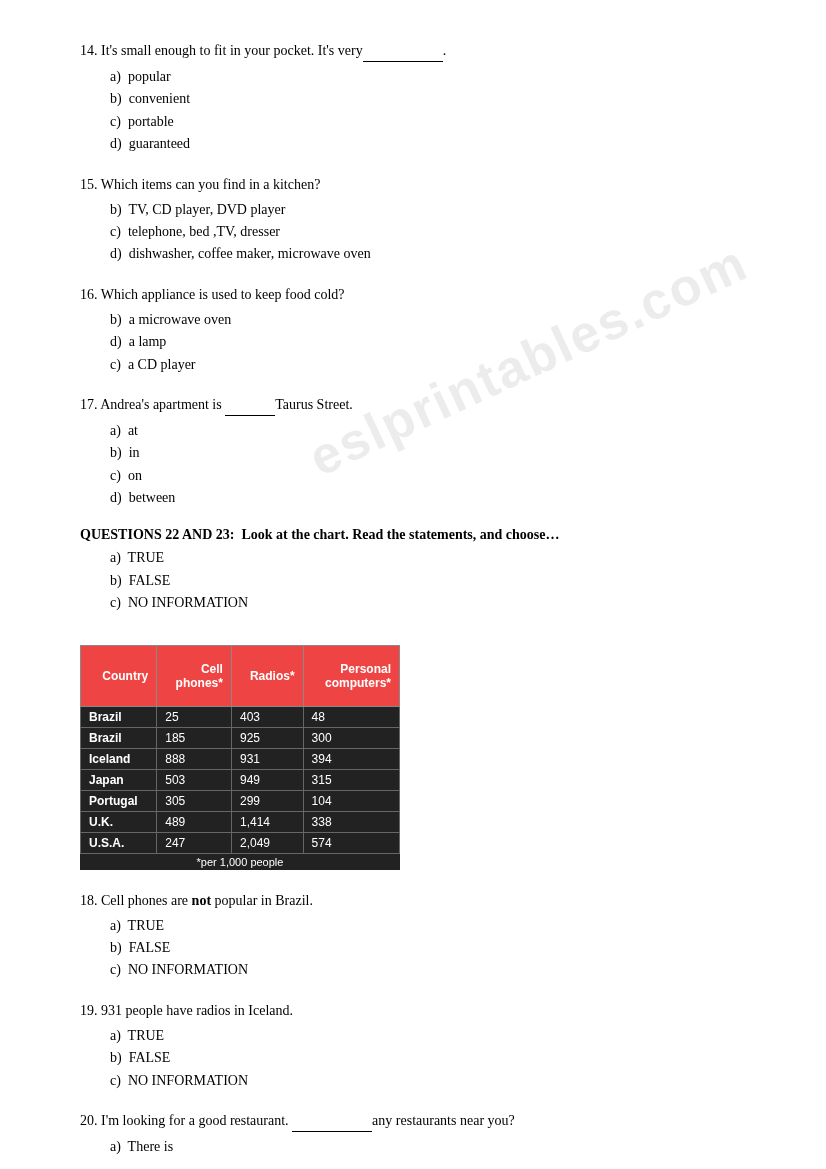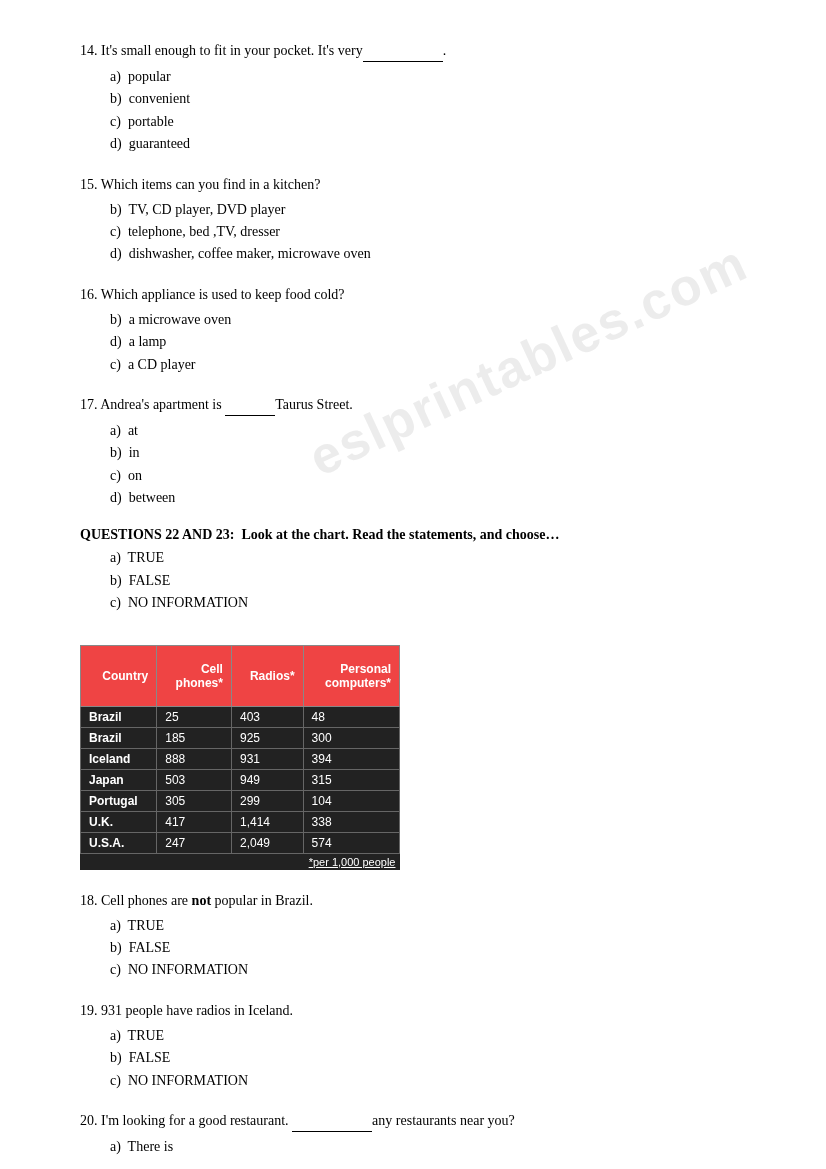--- a/index.html
+++ b/index.html
@@ -76,23 +76,22 @@
 
     .data-table td.country-col {
       text-align: left;
       font-weight: bold;
     }
 
     .data-table .note-row td {
       background: #222;
       font-size: 11px;
       border: none;
-      text-align: right;
+      text-align: center;
       padding: 2px 4px;
-      text-decoration: underline;
     }
 
     .section-header {
       font-weight: bold;
       margin-bottom: 4px;
     }
 
     .underline-blank {
       display: inline-block;
       border-bottom: 1px solid #000;
@@ -217,21 +216,21 @@
         <td>315</td>
       </tr>
       <tr>
         <td class="country-col">Portugal</td>
         <td>305</td>
         <td>299</td>
         <td>104</td>
       </tr>
       <tr>
         <td class="country-col">U.K.</td>
-        <td>417</td>
+        <td>489</td>
         <td>1,414</td>
         <td>338</td>
       </tr>
       <tr>
         <td class="country-col">U.S.A.</td>
         <td>247</td>
         <td>2,049</td>
         <td>574</td>
       </tr>
       <tr class="note-row">

